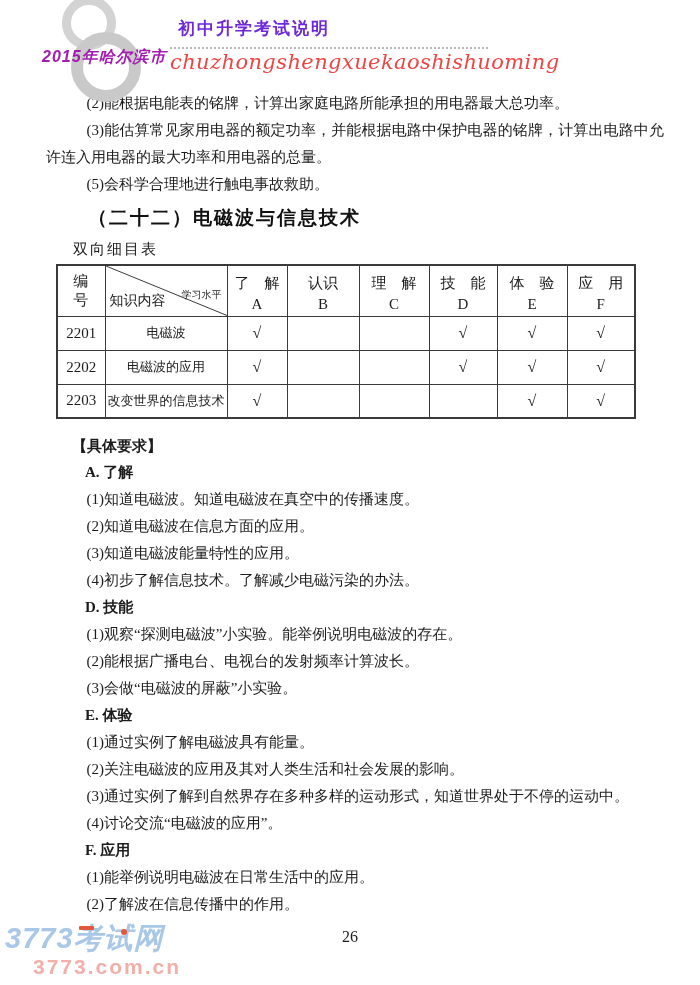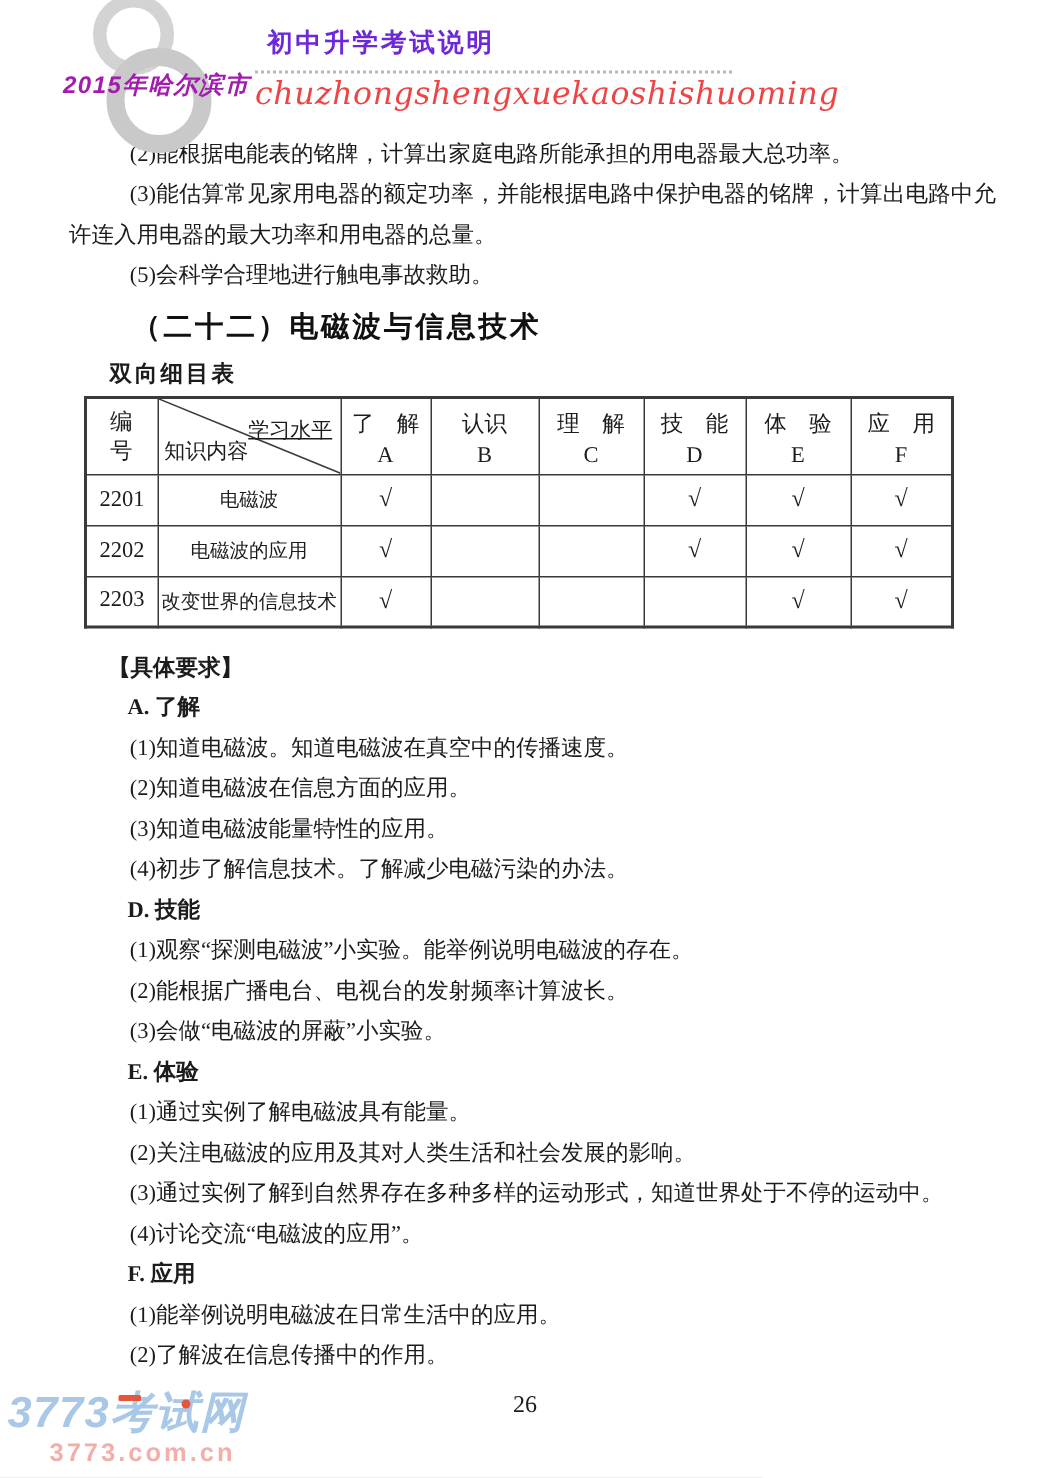--- a/index.html
+++ b/index.html
@@ -27,35 +27,35 @@
   .hdr-pinyin{
     margin-top:1px;font-style:italic;color:#8f8f8f;font-size:21px;letter-spacing:.4px;
     font-family:"DejaVu Serif","Liberation Serif",serif;
   }
   
   .content{margin:4px 36px 0 46px;}
   .para{margin:0;font-size:15px;line-height:27px;text-indent:2.7em;text-align:justify;}
   .section-title{
     margin:7px 0 0 42px;font-size:19px;font-weight:bold;letter-spacing:2px;color:#111;
   }
-  .table-caption{margin:9px 0 5px 27px;font-size:15px;font-weight:bold;letter-spacing:2px;}
+  .table-caption{margin:9px 0 5px 27px;font-size:15px;font-weight:normal;letter-spacing:2px;}
   table.grid{
     border-collapse:collapse;table-layout:fixed;width:578px;margin-left:10px;
     border:2px solid #3a3a3a;
   }
   table.grid th,table.grid td{
     border:1px solid #3a3a3a;text-align:center;vertical-align:middle;
     font-weight:normal;padding:0;overflow:hidden;
   }
   thead tr{height:51px;}
   tbody tr{height:34px;}
   .id-col{font-size:15px;letter-spacing:1px;}
   .corner{position:relative;}
   .corner svg{position:absolute;left:0;top:0;width:100%;height:100%;}
-  .c-top{position:absolute;top:12px;right:5px;font-size:14px;text-decoration:underline;}
+  .c-top{position:absolute;top:22px;right:5px;font-size:10px;}
   .c-bottom{position:absolute;bottom:6px;left:4px;font-size:14px;}
   .lv-name{font-size:15px;line-height:17px;margin-top:6px;}
   .lv-letter{font-size:15px;line-height:17px;margin-top:4px;}
   .cell-id{font-size:15px;}
   .cell-content{font-size:13px;white-space:nowrap;}
   .cell-mark{font-size:16px;}
   .req-heading{
     margin:13px 0 0 0;padding-left:26px;font-size:15px;font-weight:bold;line-height:27px;
     font-family:"Liberation Sans","DejaVu Sans",sans-serif;
   }
@@ -63,21 +63,21 @@
   .req-item{margin:0;font-size:15px;line-height:27px;text-indent:2.7em;text-align:justify;}
   
   .page-number{position:absolute;left:0;right:0;bottom:39px;text-align:center;font-size:16px;}
   .watermark{position:absolute;left:5px;bottom:8px;line-height:1;}
   .wm1{
     font-family:"Liberation Sans","DejaVu Sans",sans-serif;
     font-weight:bold;font-style:italic;font-size:29px;letter-spacing:1px;
   }
   .wm2{
     margin:3px 0 0 28px;font-family:"Liberation Sans","DejaVu Sans",sans-serif;
-    font-weight:bold;font-size:17px;letter-spacing:2px;
+    font-weight:bold;font-size:21px;letter-spacing:2px;
   }
   .wm-accent-bar{position:absolute;left:74px;top:2px;width:15px;height:4px;border-radius:1px;}
   .wm-accent-dot{position:absolute;left:116px;top:5px;width:6px;height:6px;border-radius:50%;}
 </style>
 </head>
 <body>
 
 <div class="page">
 
   <div class="hdr">

